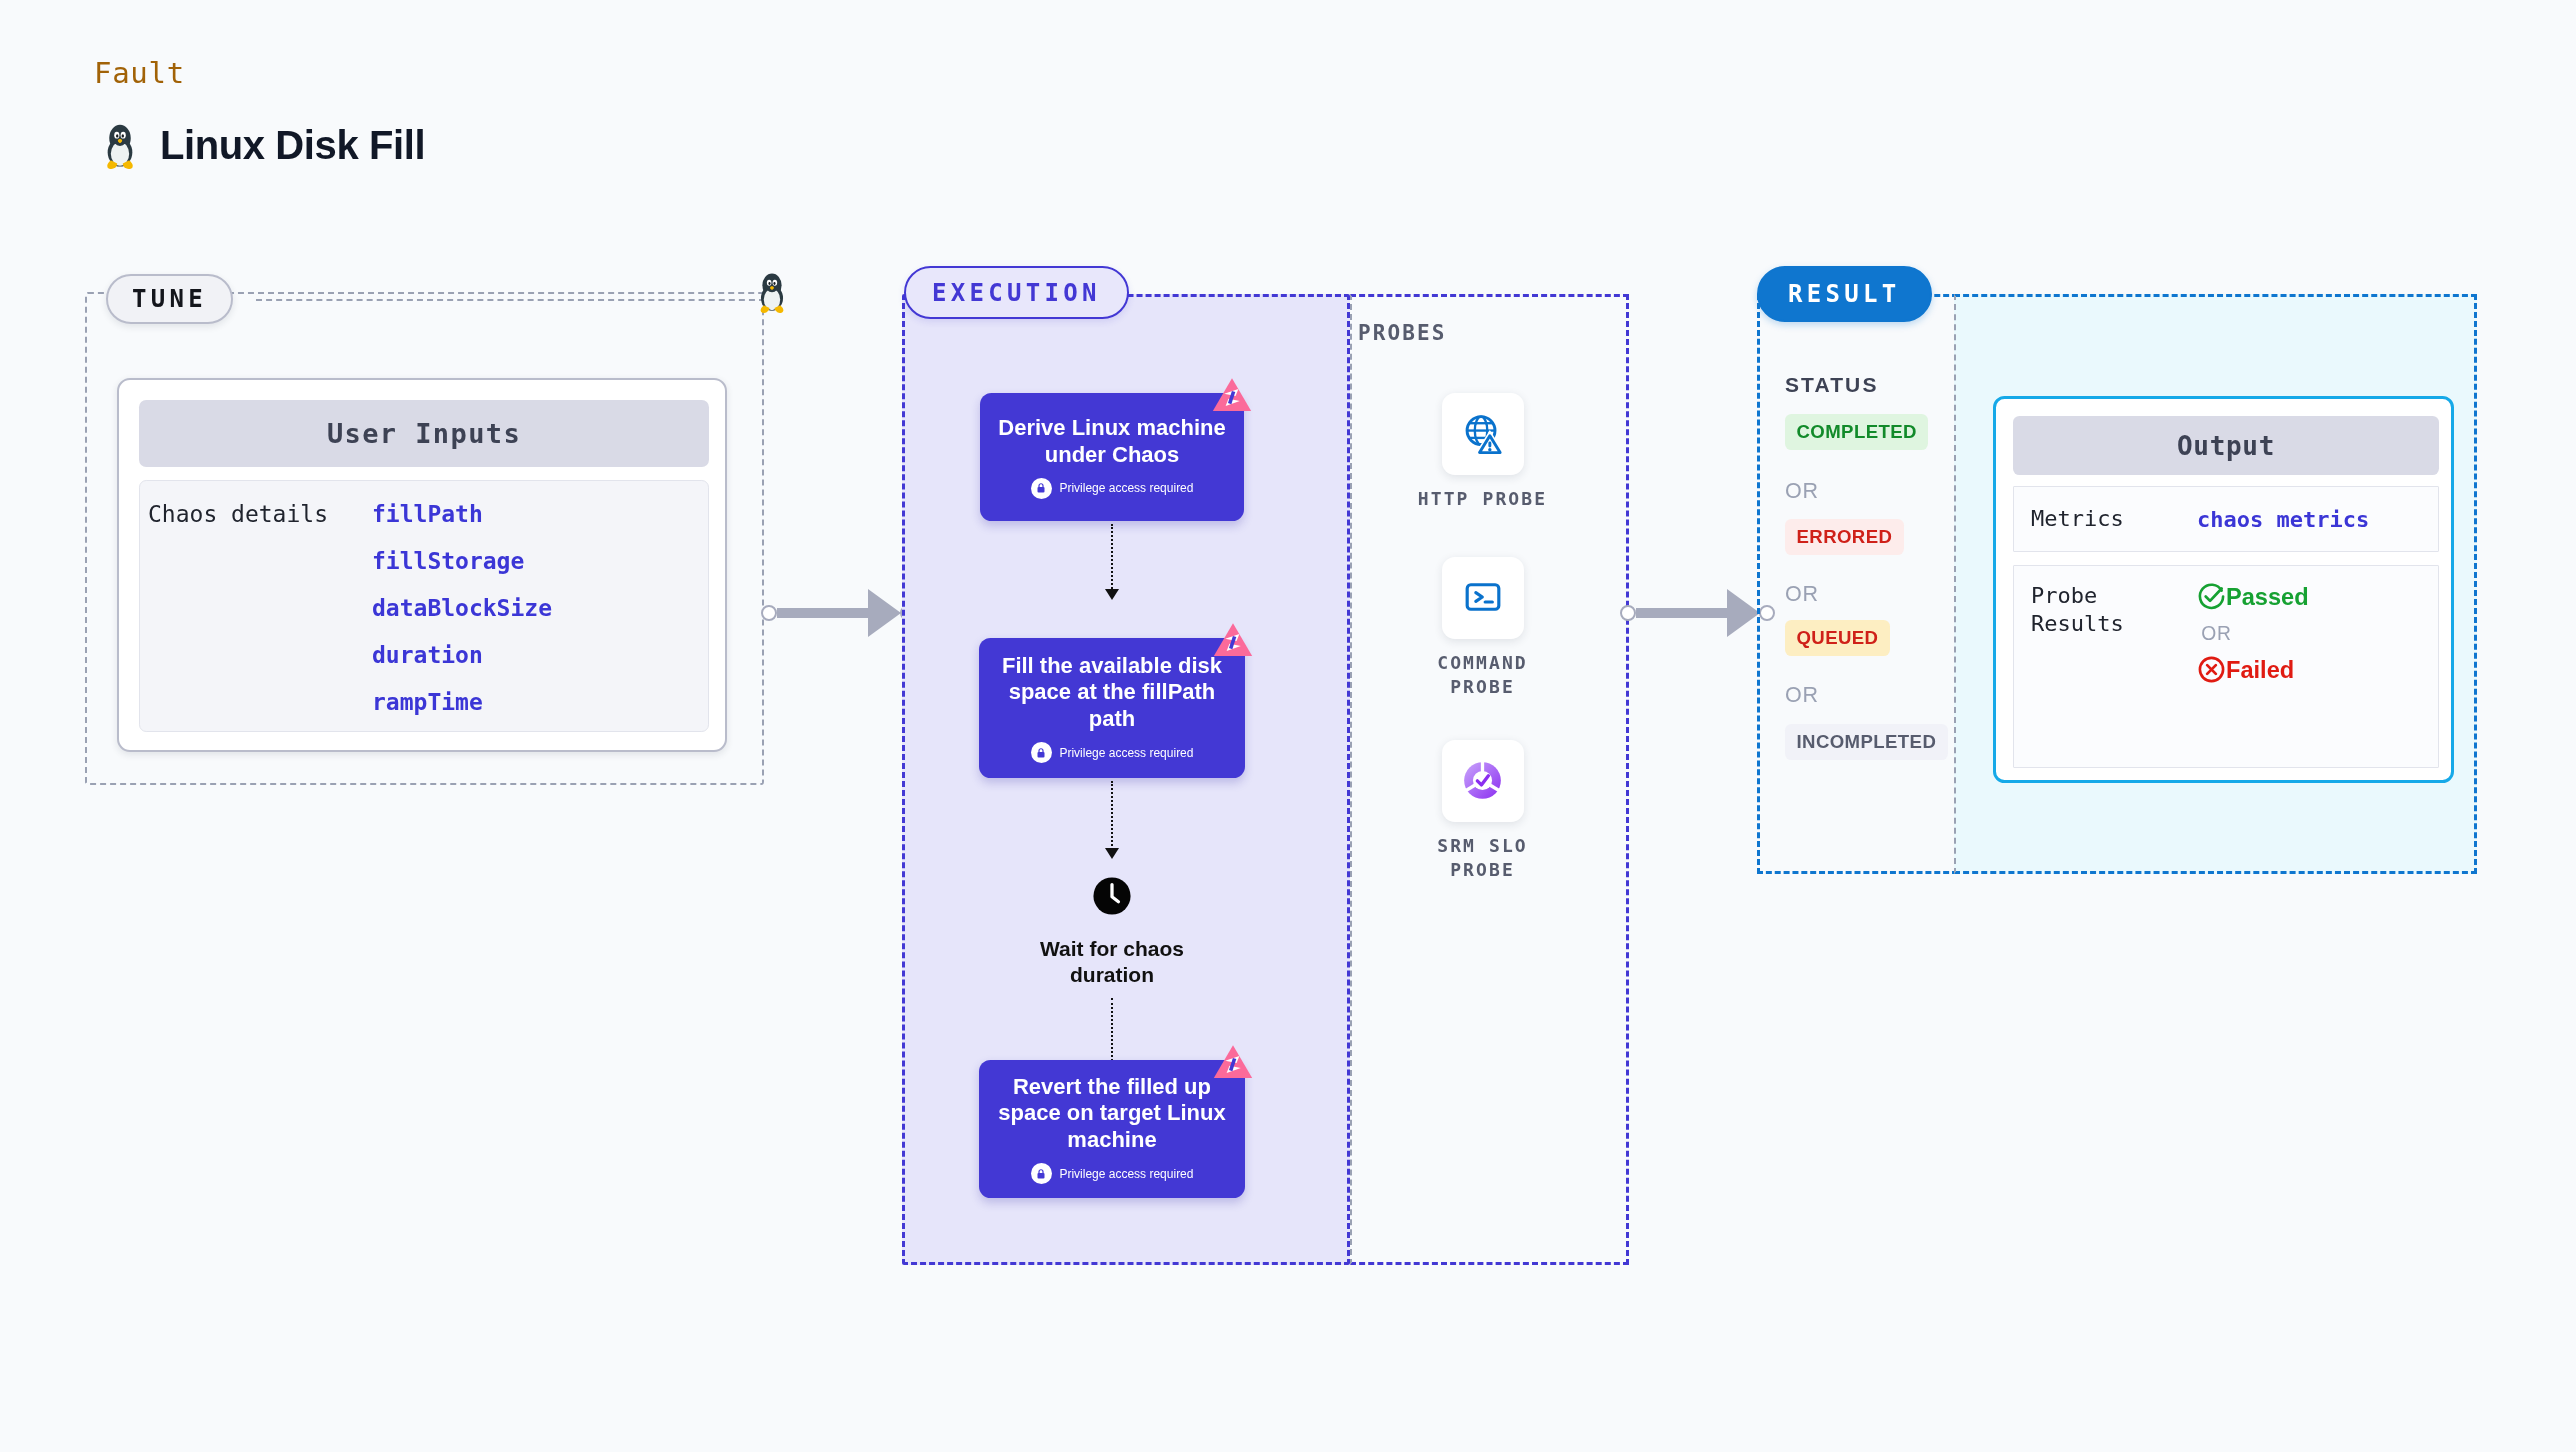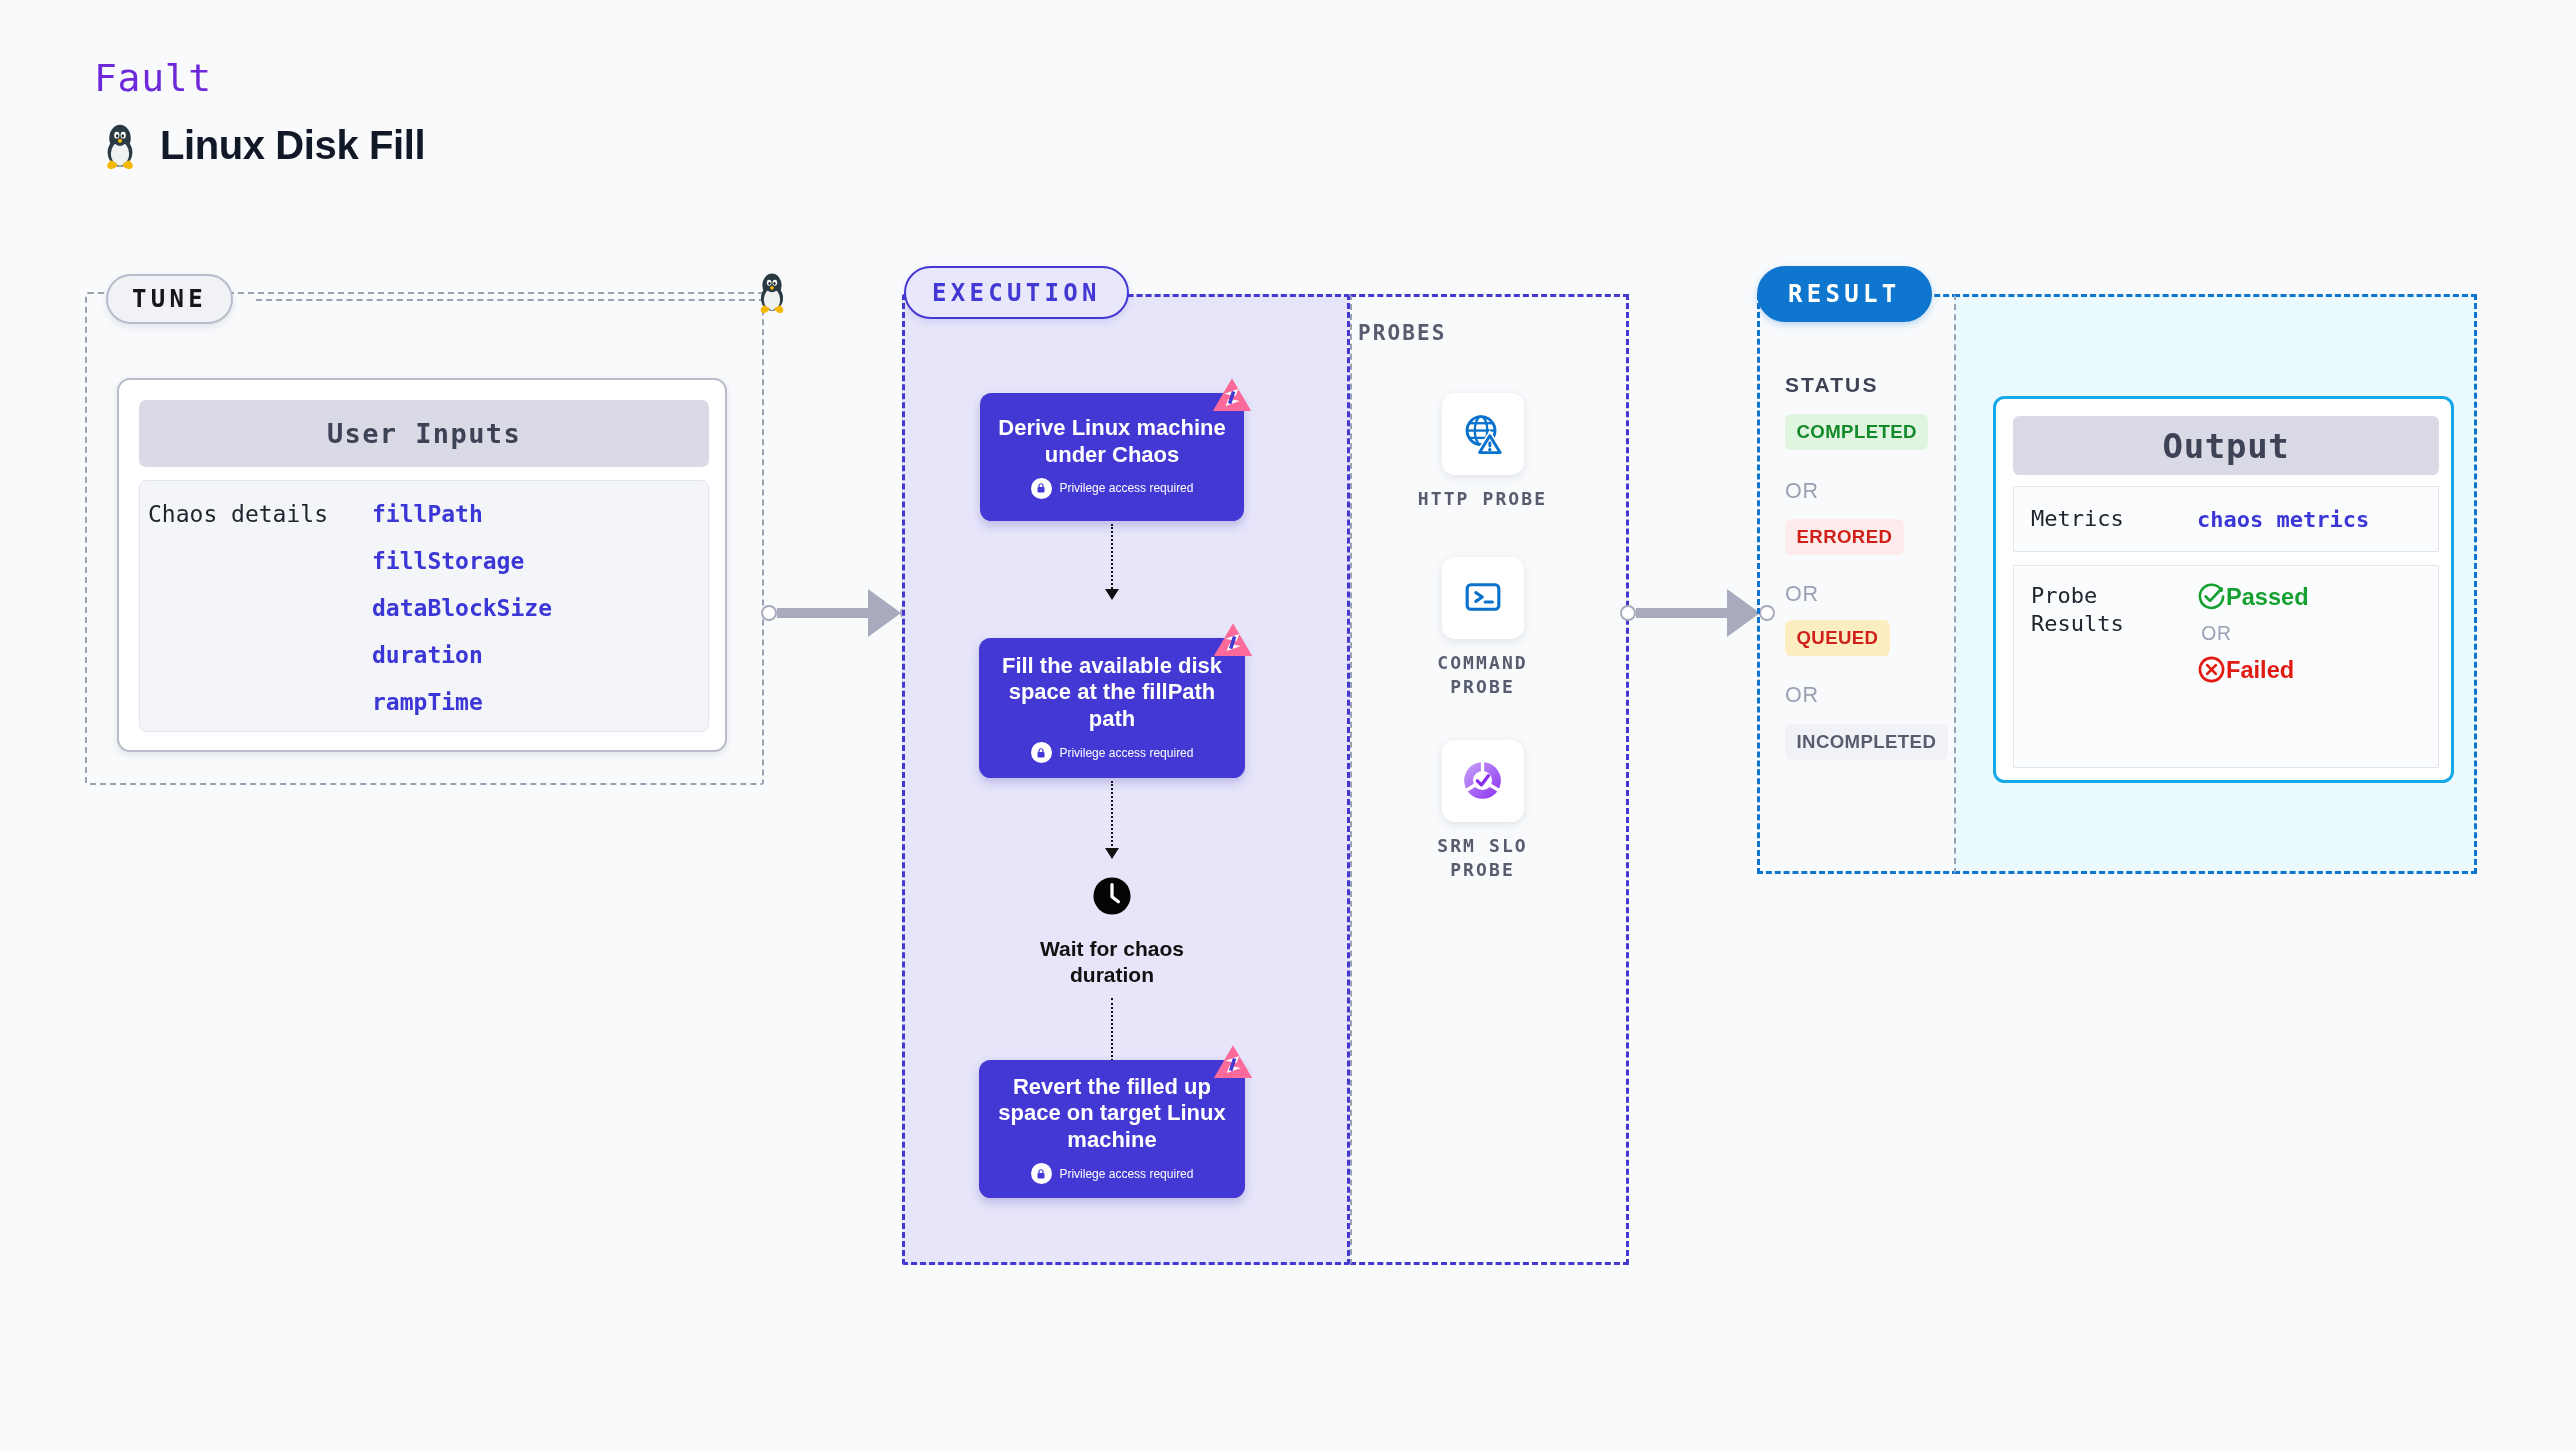--- a/index.html
+++ b/index.html
@@ -8,21 +8,21 @@
     background: #f8fafc;
     font-family: "Liberation Sans", sans-serif;
     overflow: hidden;
   }
   .stage { position: relative; width: 2576px; height: 1452px; }
 
   
   .hdr-fault {
     position: absolute; left: 94px; top: 56px;
     font-family: "DejaVu Sans Mono", monospace;
-    font-size: 38px; color: #6d28d9; letter-spacing: 0.7px;
+    font-size: 29px; color: #a16207; letter-spacing: 0.7px;
   }
   .hdr-title-row {
     position: absolute; left: 100px; top: 122px;
     display: flex; align-items: center; gap: 20px;
   }
   .hdr-title {
     font-size: 40px; font-weight: bold; color: #111827;
     letter-spacing: -0.4px;
   }
 
@@ -182,21 +182,21 @@
     background: #eaf9fd;
   }
   #output-card {
     position: absolute; left: 1993px; top: 396px; width: 461px; height: 387px;
     background: #ffffff; border: 3.6px solid #16a9e8; border-radius: 11.5px;
   }
   #output-card-head {
     position: absolute; left: 17px; top: 17px; width: 426px; height: 59px;
     background: #d9dae6; border-radius: 6.4px;
     display: flex; align-items: center; justify-content: center;
-    font-family: "DejaVu Sans Mono", monospace; font-size: 34px;
+    font-family: "DejaVu Sans Mono", monospace; font-size: 26px;
     font-weight: bold; color: #3d4254; letter-spacing: 0.7px;
   }
   .out-row {
     position: absolute; background: #fbfcfe; border: 1.4px solid #e2e4ec;
     border-radius: 1px; display: flex; align-items: flex-start;
     padding: 15.8px 0 15.8px 17px;
   }
   #out-row-metrics { left: 17px; top: 87px; width: 426px; height: 66px; align-items: center; }
   #out-row-probe   { left: 17px; top: 166px; width: 426px; height: 203px; }
   .out-key {

